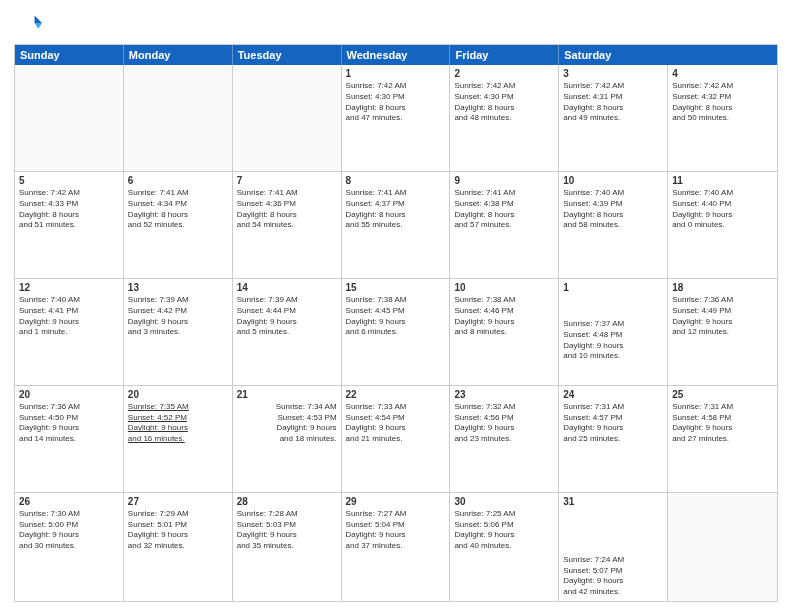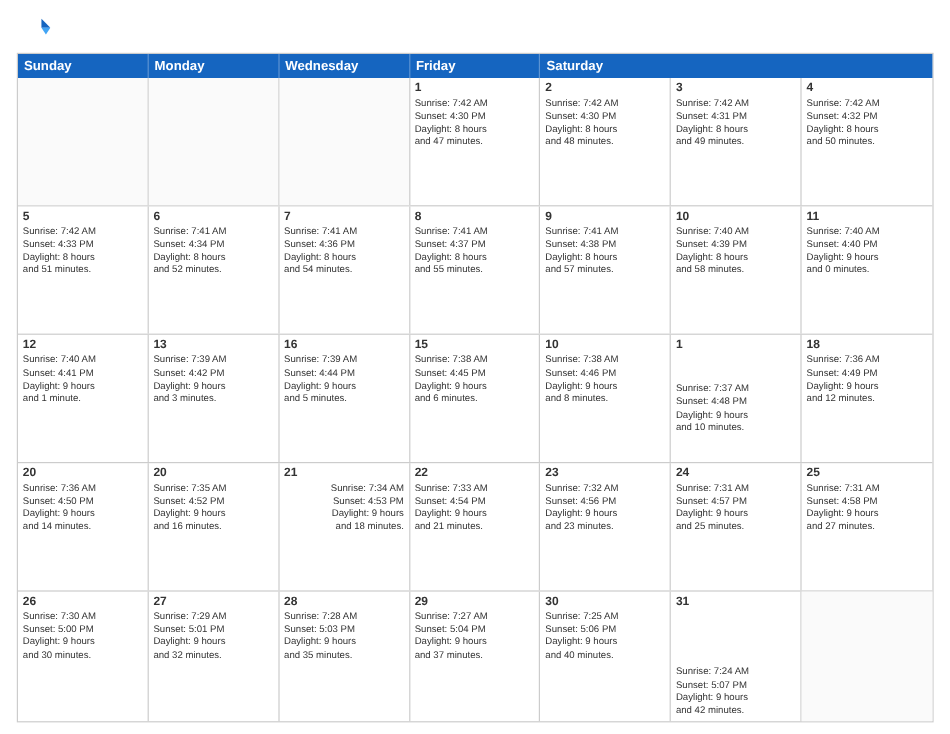--- a/index.html
+++ b/index.html
@@ -131,20 +131,21 @@
     <div class="title-section">
       <div class="month-title"></div>
       <div class="subtitle"></div>
     </div>
   </div>
 
   <div class="calendar">
     <div class="cal-header-row">
     <div class="cal-header-cell">Sunday</div>
         <div class="cal-header-cell">Monday</div>
+        <div class="cal-header-cell">Tuesday</div>
         <div class="cal-header-cell">Wednesday</div>
         <div class="cal-header-cell">Friday</div>
         <div class="cal-header-cell">Saturday</div>
       </div>
     <div class="cal-body">
     <div class="cal-row">
           <div class="cal-cell empty"></div>
           <div class="cal-cell empty"></div>
           <div class="cal-cell empty"></div>
           <div class="cal-cell">
@@ -236,21 +237,21 @@
 and 1 minute.</div>
           </div>
           <div class="cal-cell">
             <div class="day-num">13</div>
             <div class="cell-text" style="white-space: pre-line;">Sunrise: 7:39 AM
 Sunset: 4:42 PM
 Daylight: 9 hours
 and 3 minutes.</div>
           </div>
           <div class="cal-cell">
-            <div class="day-num">16</div>
+            <div class="day-num">14</div>
             <div class="cell-text" style="white-space: pre-line;">Sunrise: 7:39 AM
 Sunset: 4:44 PM
 Daylight: 9 hours
 and 5 minutes.</div>
           </div>
           <div class="cal-cell">
             <div class="day-num">15</div>
             <div class="cell-text" style="white-space: pre-line;">Sunrise: 7:38 AM
 Sunset: 4:45 PM
 Daylight: 9 hours
@@ -281,21 +282,21 @@
         <div class="cal-row">
           <div class="cal-cell">
             <div class="day-num">20</div>
             <div class="cell-text" style="white-space: pre-line;">Sunrise: 7:36 AM
 Sunset: 4:50 PM
 Daylight: 9 hours
 and 14 minutes.</div>
           </div>
           <div class="cal-cell">
             <div class="day-num">20</div>
-            <div class="cell-text" style="white-space: pre-line;">Sunrise: 7:35 AM
+            <div class="cell-text" style="white-space: pre-line; text-decoration: underline;">Sunrise: 7:35 AM
 Sunset: 4:52 PM
 Daylight: 9 hours
 and 16 minutes.</div>
           </div>
           <div class="cal-cell">
             <div class="day-num">21</div>
             <div class="cell-text" style="white-space: pre-line; text-align: right;">Sunrise: 7:34 AM
 Sunset: 4:53 PM
 Daylight: 9 hours
 and 18 minutes.</div>

